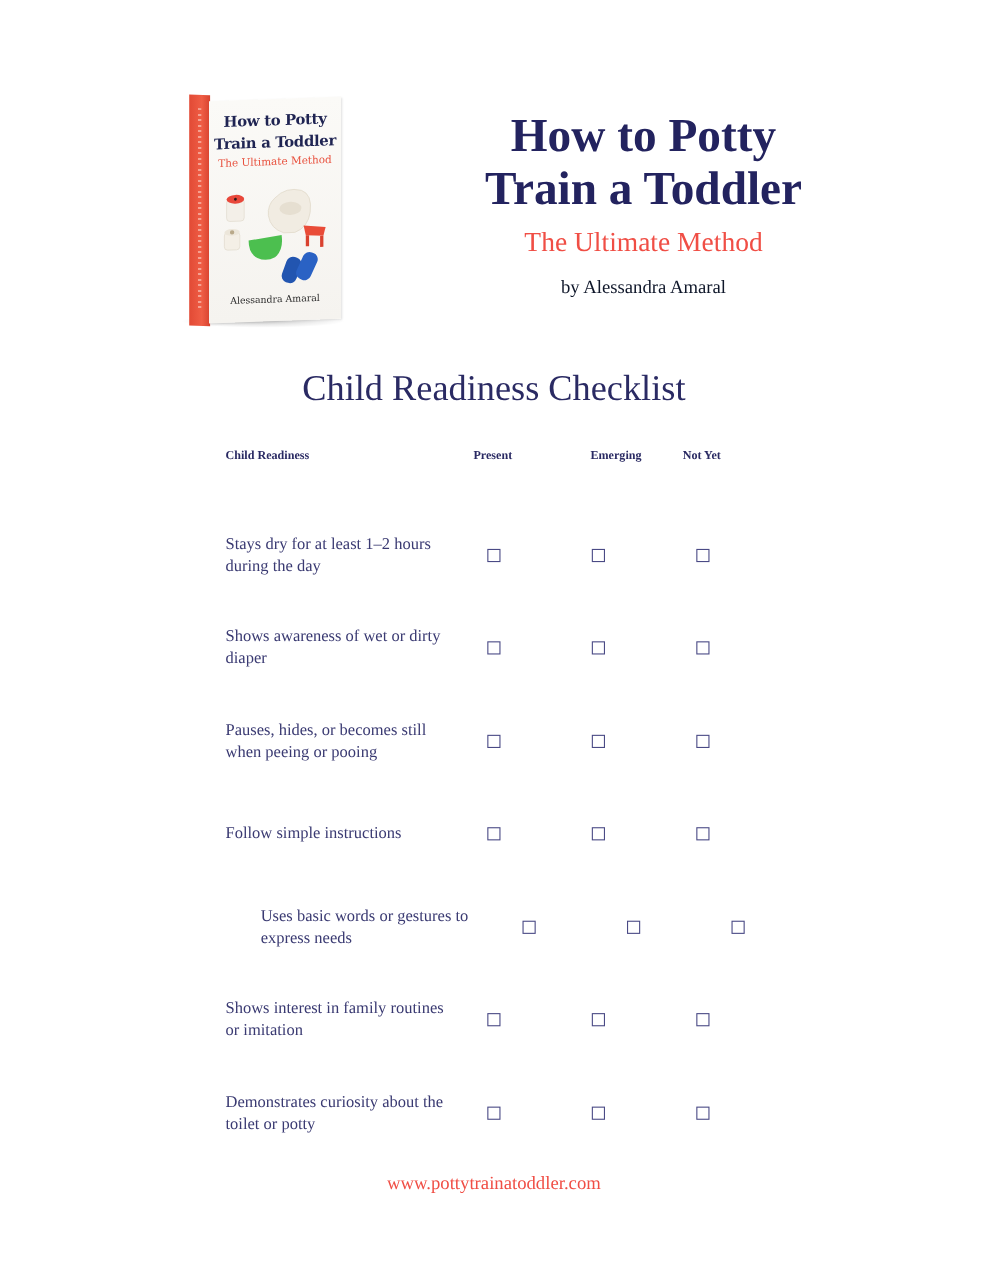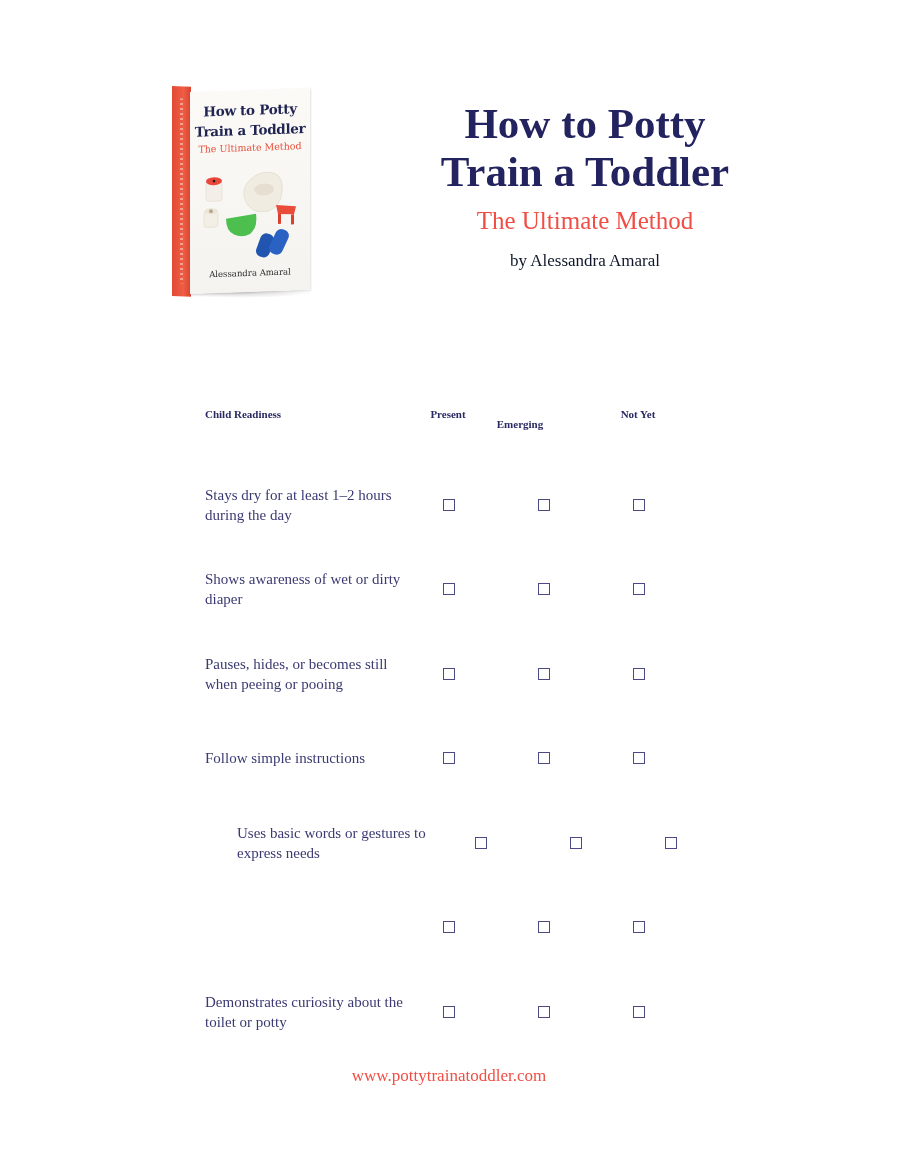--- a/index.html
+++ b/index.html
@@ -20,21 +20,21 @@
     
     .title { position: absolute; left: 420px; top: 100px; width: 330px; text-align: center; font-family: "Liberation Serif", serif; font-weight: bold; font-size: 43px; line-height: 48px; color: #23235f; }
     .subtitle { position: absolute; left: 420px; top: 207px; width: 330px; text-align: center; font-family: "Liberation Serif", serif; font-size: 25px; color: #f04e45; }
     .byline { position: absolute; left: 420px; top: 251px; width: 330px; text-align: center; font-family: "Liberation Serif", serif; font-size: 17px; color: #0f172a; }
 
     
     .checklist-title { position: absolute; left: 0; top: 336px; width: 898px; text-align: center; font-family: "Liberation Serif", serif; font-size: 33px; color: #2a2a63; }
     .col-head { position: absolute; top: 408px; font-family: "Liberation Serif", serif; font-weight: bold; font-size: 11px; color: #2a2a63; white-space: nowrap; }
     .col-head.c0 { left: 205px; }
     .col-head.c1 { left: 448px; transform: translateX(-50%); }
-    .col-head.c2 { left: 520px; transform: translateX(-50%); margin-top: 10px; }
+    .col-head.c2 { left: 560px; transform: translateX(-50%); }
     .col-head.c3 { left: 638px; transform: translateX(-50%); }
 
     .row { position: absolute; left: 0; width: 898px; height: 44px; }
     .row-label { position: absolute; left: 205px; top: 0; width: 200px; height: 44px; display: flex; align-items: center; font-family: "Liberation Serif", serif; font-size: 15px; line-height: 20px; color: #3a3a72; }
     .checkbox { position: absolute; width: 10px; height: 10px; border: 1.4px solid #4a4a85; background: #ffffff; top: 16px; cursor: pointer; box-sizing: content-box; }
     .checkbox.b1 { left: 443px; }
     .checkbox.b2 { left: 538px; }
     .checkbox.b3 { left: 633px; }
 
     .footer-url { position: absolute; left: 0; top: 1066px; width: 898px; text-align: center; font-family: "Liberation Serif", serif; font-size: 17px; color: #f04e45; text-decoration: none; }
@@ -81,20 +81,21 @@
     </div>
   </div>
 
   <div class="title">
     <div>How to Potty</div>
     <div>Train a Toddler</div>
   </div>
   <div class="subtitle">The Ultimate Method</div>
   <div class="byline">by Alessandra Amaral</div>
 
+  <div class="checklist-title">Child Readiness Checklist</div>
 
   <div>
     <div class="col-head c0">Child Readiness</div>
     <div class="col-head c1">Present</div>
     <div class="col-head c2">Emerging</div>
     <div class="col-head c3">Not Yet</div>
 
     <div class="row" style="top:483px;">
       <div class="row-label">Stays dry for at least 1–2 hours during the day</div>
       <div class="checkbox b1"></div>
@@ -124,20 +125,21 @@
     </div>
 
     <div class="row" style="top:821px;margin-left:32px;">
       <div class="row-label">Uses basic words or gestures to express needs</div>
       <div class="checkbox b1"></div>
       <div class="checkbox b2"></div>
       <div class="checkbox b3"></div>
     </div>
 
     <div class="row" style="top:905px;">
+      <div class="row-label">Shows interest in family routines or imitation</div>
       <div class="checkbox b1"></div>
       <div class="checkbox b2"></div>
       <div class="checkbox b3"></div>
     </div>
 
     <div class="row" style="top:990px;">
       <div class="row-label">Demonstrates curiosity about the toilet or potty</div>
       <div class="checkbox b1"></div>
       <div class="checkbox b2"></div>
       <div class="checkbox b3"></div>

